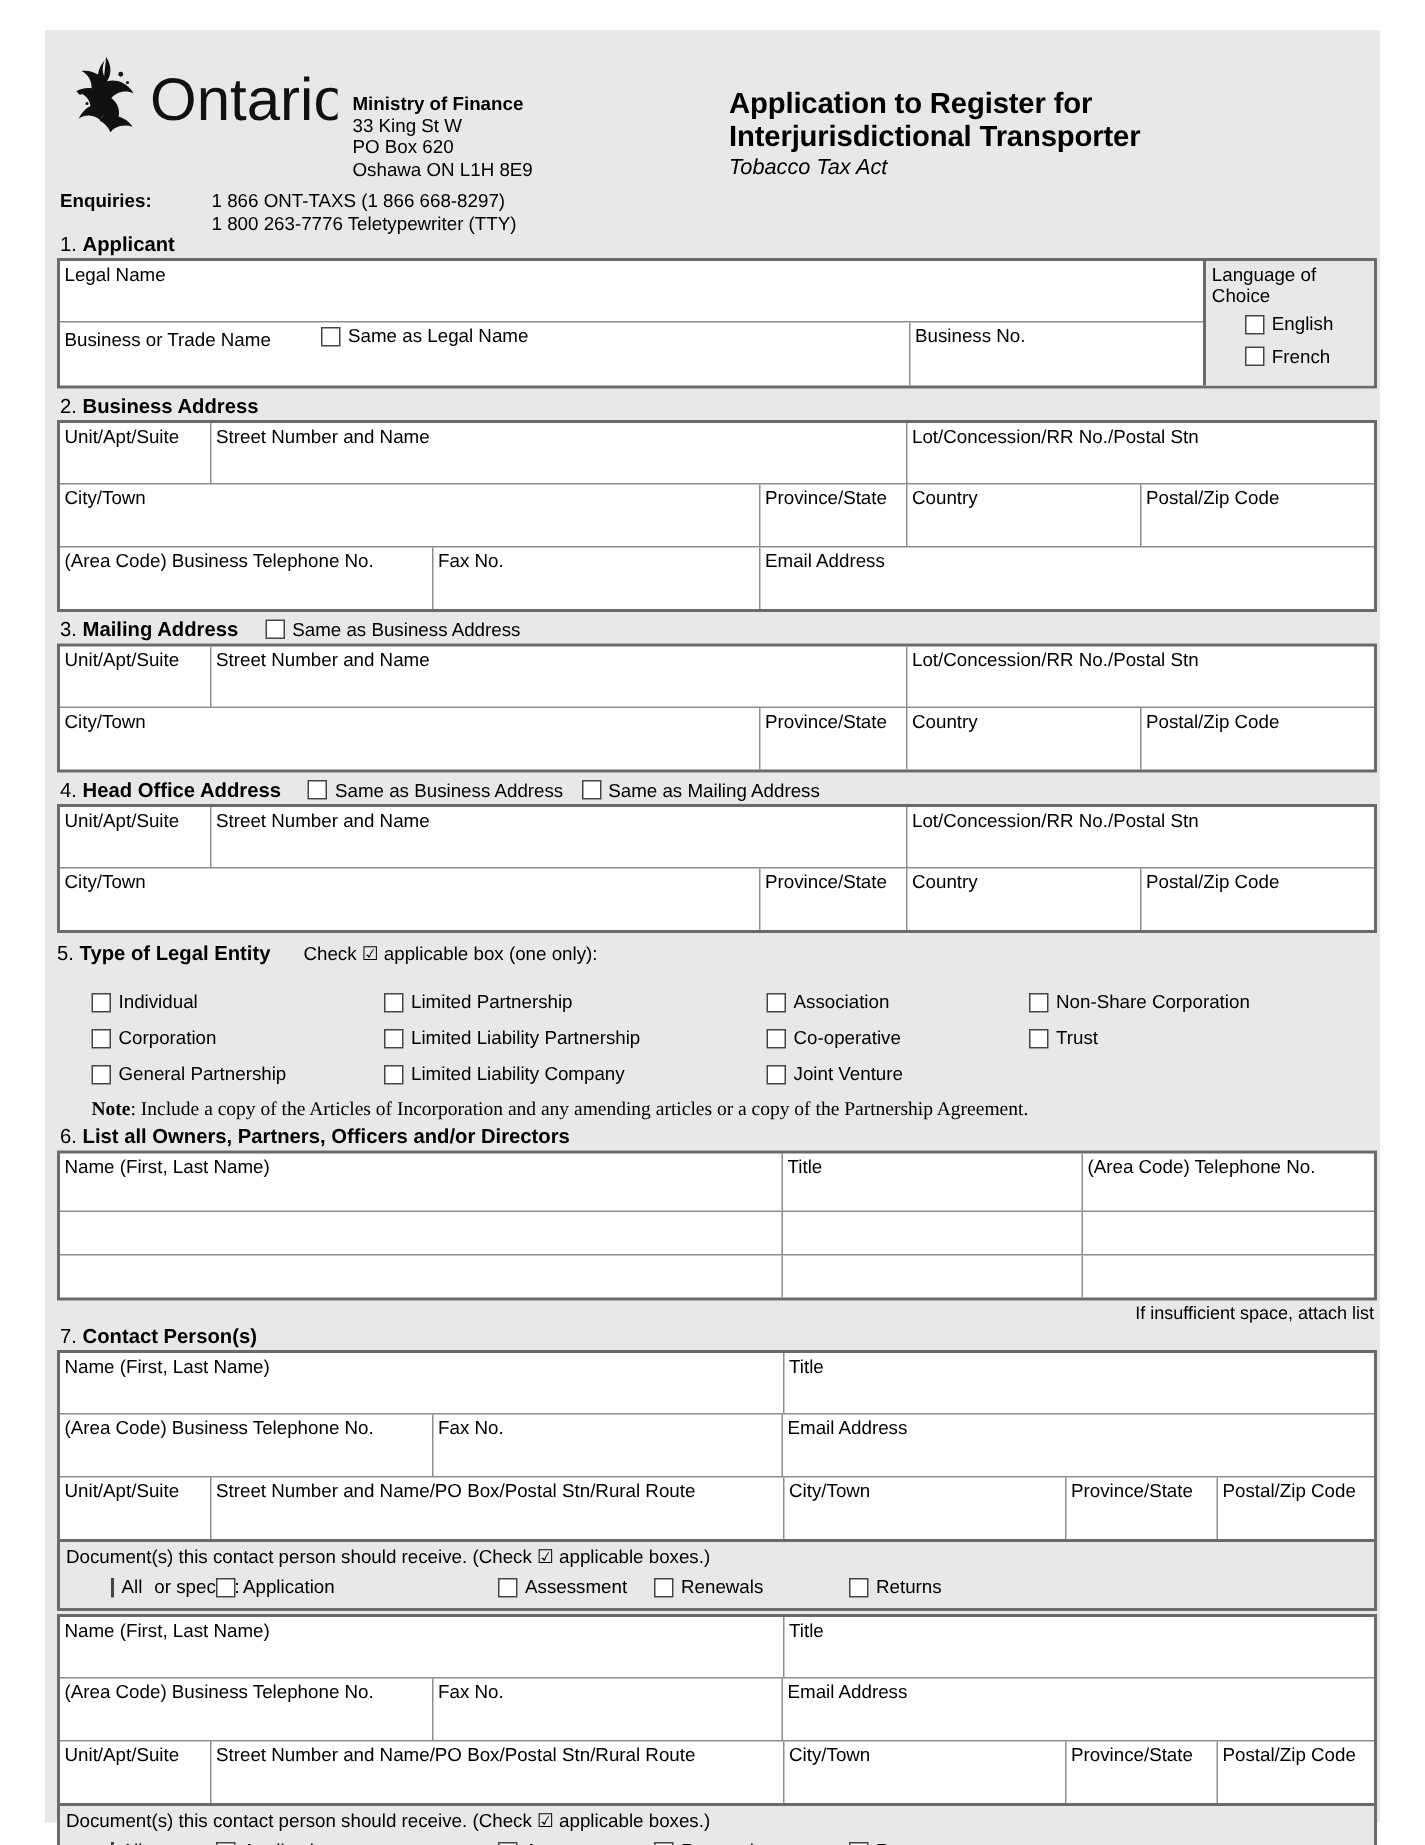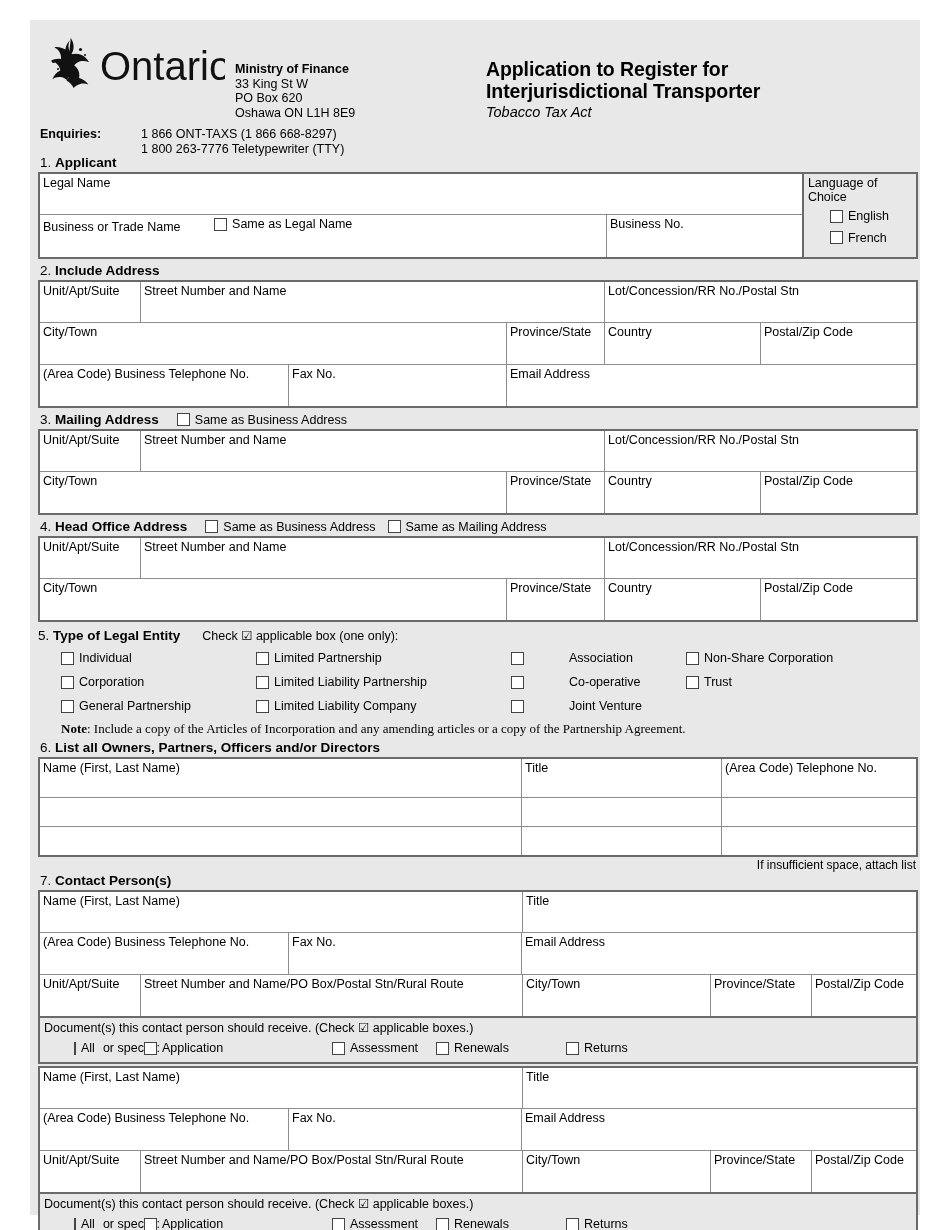--- a/index.html
+++ b/index.html
@@ -158,29 +158,29 @@
   .s5 {
     background: #e8e8e8;
     padding: 0 0 0 0;
   }
   .s5-title { display: flex; align-items: baseline; }
   .s5-title .lbl { font-size: 13.5px; }
   .s5-title .chk {
     font-size: 12.5px;
     margin-left: 22px;
   }
-  .s5-grid { margin-top: 3px; }
+  .s5-grid { margin-top: 13px; }
   .s5-row {
     display: flex;
     height: 24px;
     align-items: center;
   }
   .s5-c1 { width: 218px; padding-left: 23px; box-sizing: border-box; }
   .s5-c2 { width: 255px; box-sizing: border-box; }
-  .s5-c3 { width: 175px; box-sizing: border-box; gap: 40px; }
+  .s5-c3 { width: 175px; box-sizing: border-box; }
   .s5-c4 { width: 200px; box-sizing: border-box; }
   .s5-note {
     font-size: 13px;
     padding: 3px 0 2px 23px;
     font-family: Liberation Serif, serif;
   }
   .s5-note b { font-weight: bold; }
 
   
   .attach-note {
@@ -295,21 +295,21 @@
           <span class="cb"></span>
           <span class="cb-lbl">French</span>
         </div>
       </div>
     </div>
   </div>
 
   <div class="gap3"></div>
   <div class="sec-head">
     <span class="num">2.</span>
-    <b>Include Address</b>
+    <b>Business Address</b>
   </div>
 
   <div class="tbl">
     <div class="row">
       <div class="cell h40" style="width:100px;">
         <span>Unit/Apt/Suite</span>
       </div>
       <div class="cell h40" style="width:464px;">
         <span>Street Number and Name</span>
       </div>

